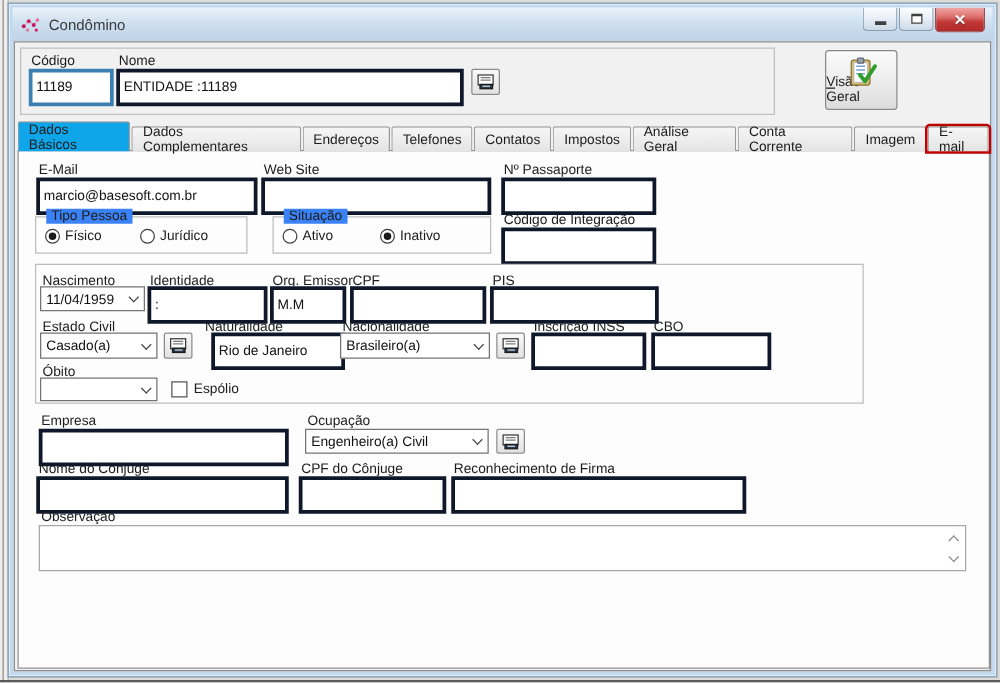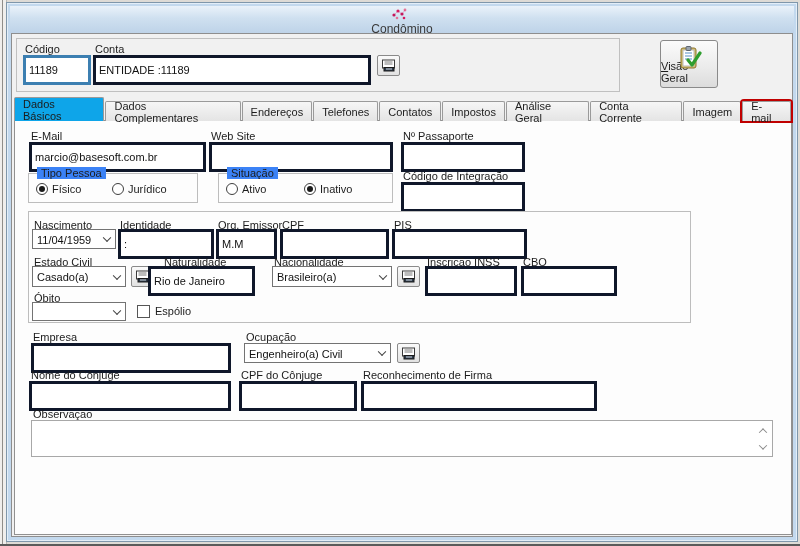--- a/index.html
+++ b/index.html
@@ -10,21 +10,21 @@
   .bg-left-strip { position:absolute; left:0; top:0; width:7px; height:546px;
     background:#efeeec; border-right:1px solid #b9b7b3; }
   .bg-left-strip::before { content:""; position:absolute; left:2px; top:0; bottom:0; width:1px; background:#8f8d89; }
   .bg-bottom-line { position:absolute; left:0; bottom:0; width:800px; height:2px; background:#5b5b5b; }
 
   
   .window { position:absolute; left:6px; top:2px; width:792px; height:540px;
     background:#c3d9ee; border:1px solid #7f97ab; box-shadow:inset 0 0 0 1px #e3eef8; }
   .titlebar { position:absolute; left:3px; top:3px; right:3px; height:27px;
     background:linear-gradient(#eaf2fa, #cfe0f0 45%, #bed3e8);
-    display:flex; align-items:center; padding:0 6px;flex-direction:column; }
+    display:flex; align-items:center; padding:0 6px; }
   .title-icon { width:17px; height:16px; margin-right:6px; flex:0 0 auto; }
   .title-text { font-size:12px; color:#3a3a3a; }
   .win-btns { margin-left:auto; display:flex; align-items:flex-start; gap:1px; height:100%; padding-top:0; }
   .win-btn { width:28px; height:19px; border:1px solid #8a9cb0; border-top:none; border-radius:0 0 4px 4px;
     background:linear-gradient(#fdfdfd,#e9f0f7 45%,#ccdae8); display:flex; align-items:center; justify-content:center; cursor:pointer; }
   .win-btn.close { width:40px; height:20px; border-color:#9b4d4d;
     background:linear-gradient(#f0a8a6,#dd6e6c 40%,#c23a38 60%,#b02a28); }
   .glyph-min { width:9px; height:3px; background:#3f3f3f; margin-top:6px; }
   .glyph-max { width:9px; height:8px; border:1px solid #3f3f3f; border-top:2px solid #3f3f3f; background:#fff; }
   .glyph-close { color:#fff; font-size:12px; font-weight:bold; text-shadow:0 1px 1px #7e1f1e; }
@@ -112,21 +112,21 @@
             <span class="glyph-close">✕</span>
           </div>
       </div>
     </div>
 
     <div class="client">
 
       <div class="head-box">
         <span class="lbl" style="left:8px;top:4px;">Código</span>
         <input class="tb focus" style="left: 6px; top: 16px; width: 68px; height: 21px;" value="11189">
-        <span class="lbl" style="left:78px;top:4px;">Conta</span>
+        <span class="lbl" style="left:78px;top:4px;">Nome</span>
         <input class="tb" style="left: 76px; top: 16px; width: 278px; height: 21px;" value="ENTIDADE :11189">
         <div class="lookup-btn" style="left:360px;top:16px;height:21px;">
           <svg width="15" height="13" viewBox="0 0 15 13">
             <rect x="1.5" y="1" width="12" height="8" fill="#fff" stroke="#3a3a3a"></rect>
             <line x1="3.5" y1="3" x2="11.5" y2="3" stroke="#7a7a7a"></line>
             <line x1="3.5" y1="5" x2="11.5" y2="5" stroke="#7a7a7a"></line>
             <rect x="3" y="8.5" width="10" height="3.5" fill="#2d3a4a" stroke="#1a1a1a"></rect>
             <rect x="5" y="9.5" width="6" height="1" fill="#cfd8e2"></rect>
           </svg>
         </div>
@@ -218,21 +218,21 @@
             <svg width="15" height="13" viewBox="0 0 15 13">
               <rect x="1.5" y="1" width="12" height="8" fill="#fff" stroke="#3a3a3a"></rect>
               <line x1="3.5" y1="3" x2="11.5" y2="3" stroke="#7a7a7a"></line>
               <line x1="3.5" y1="5" x2="11.5" y2="5" stroke="#7a7a7a"></line>
               <rect x="3" y="8.5" width="10" height="3.5" fill="#2d3a4a" stroke="#1a1a1a"></rect>
               <rect x="5" y="9.5" width="6" height="1" fill="#cfd8e2"></rect>
             </svg>
           </div>
 
           <span class="lbl" style="left:135px;top:44px;">Naturalidade</span>
-          <input class="tb" style="left: 119px; top: 54px; width: 107px; height: 21px;" value="Rio de Janeiro">
+          <input class="tb" style="left: 140px; top: 54px; width: 107px; height: 21px;" value="Rio de Janeiro">
 
           <span class="lbl" style="left:245px;top:44px;">Nacionalidade</span>
           <div class="combo" style="left:243px;top:54px;width:120px;height:21px;">
             <span>Brasileiro(a)</span>
               <span class="chev"></span>
           </div>
           <div class="lookup-btn" style="left:368px;top:54px;height:21px;">
             <svg width="15" height="13" viewBox="0 0 15 13">
               <rect x="1.5" y="1" width="12" height="8" fill="#fff" stroke="#3a3a3a"></rect>
               <line x1="3.5" y1="3" x2="11.5" y2="3" stroke="#7a7a7a"></line>

